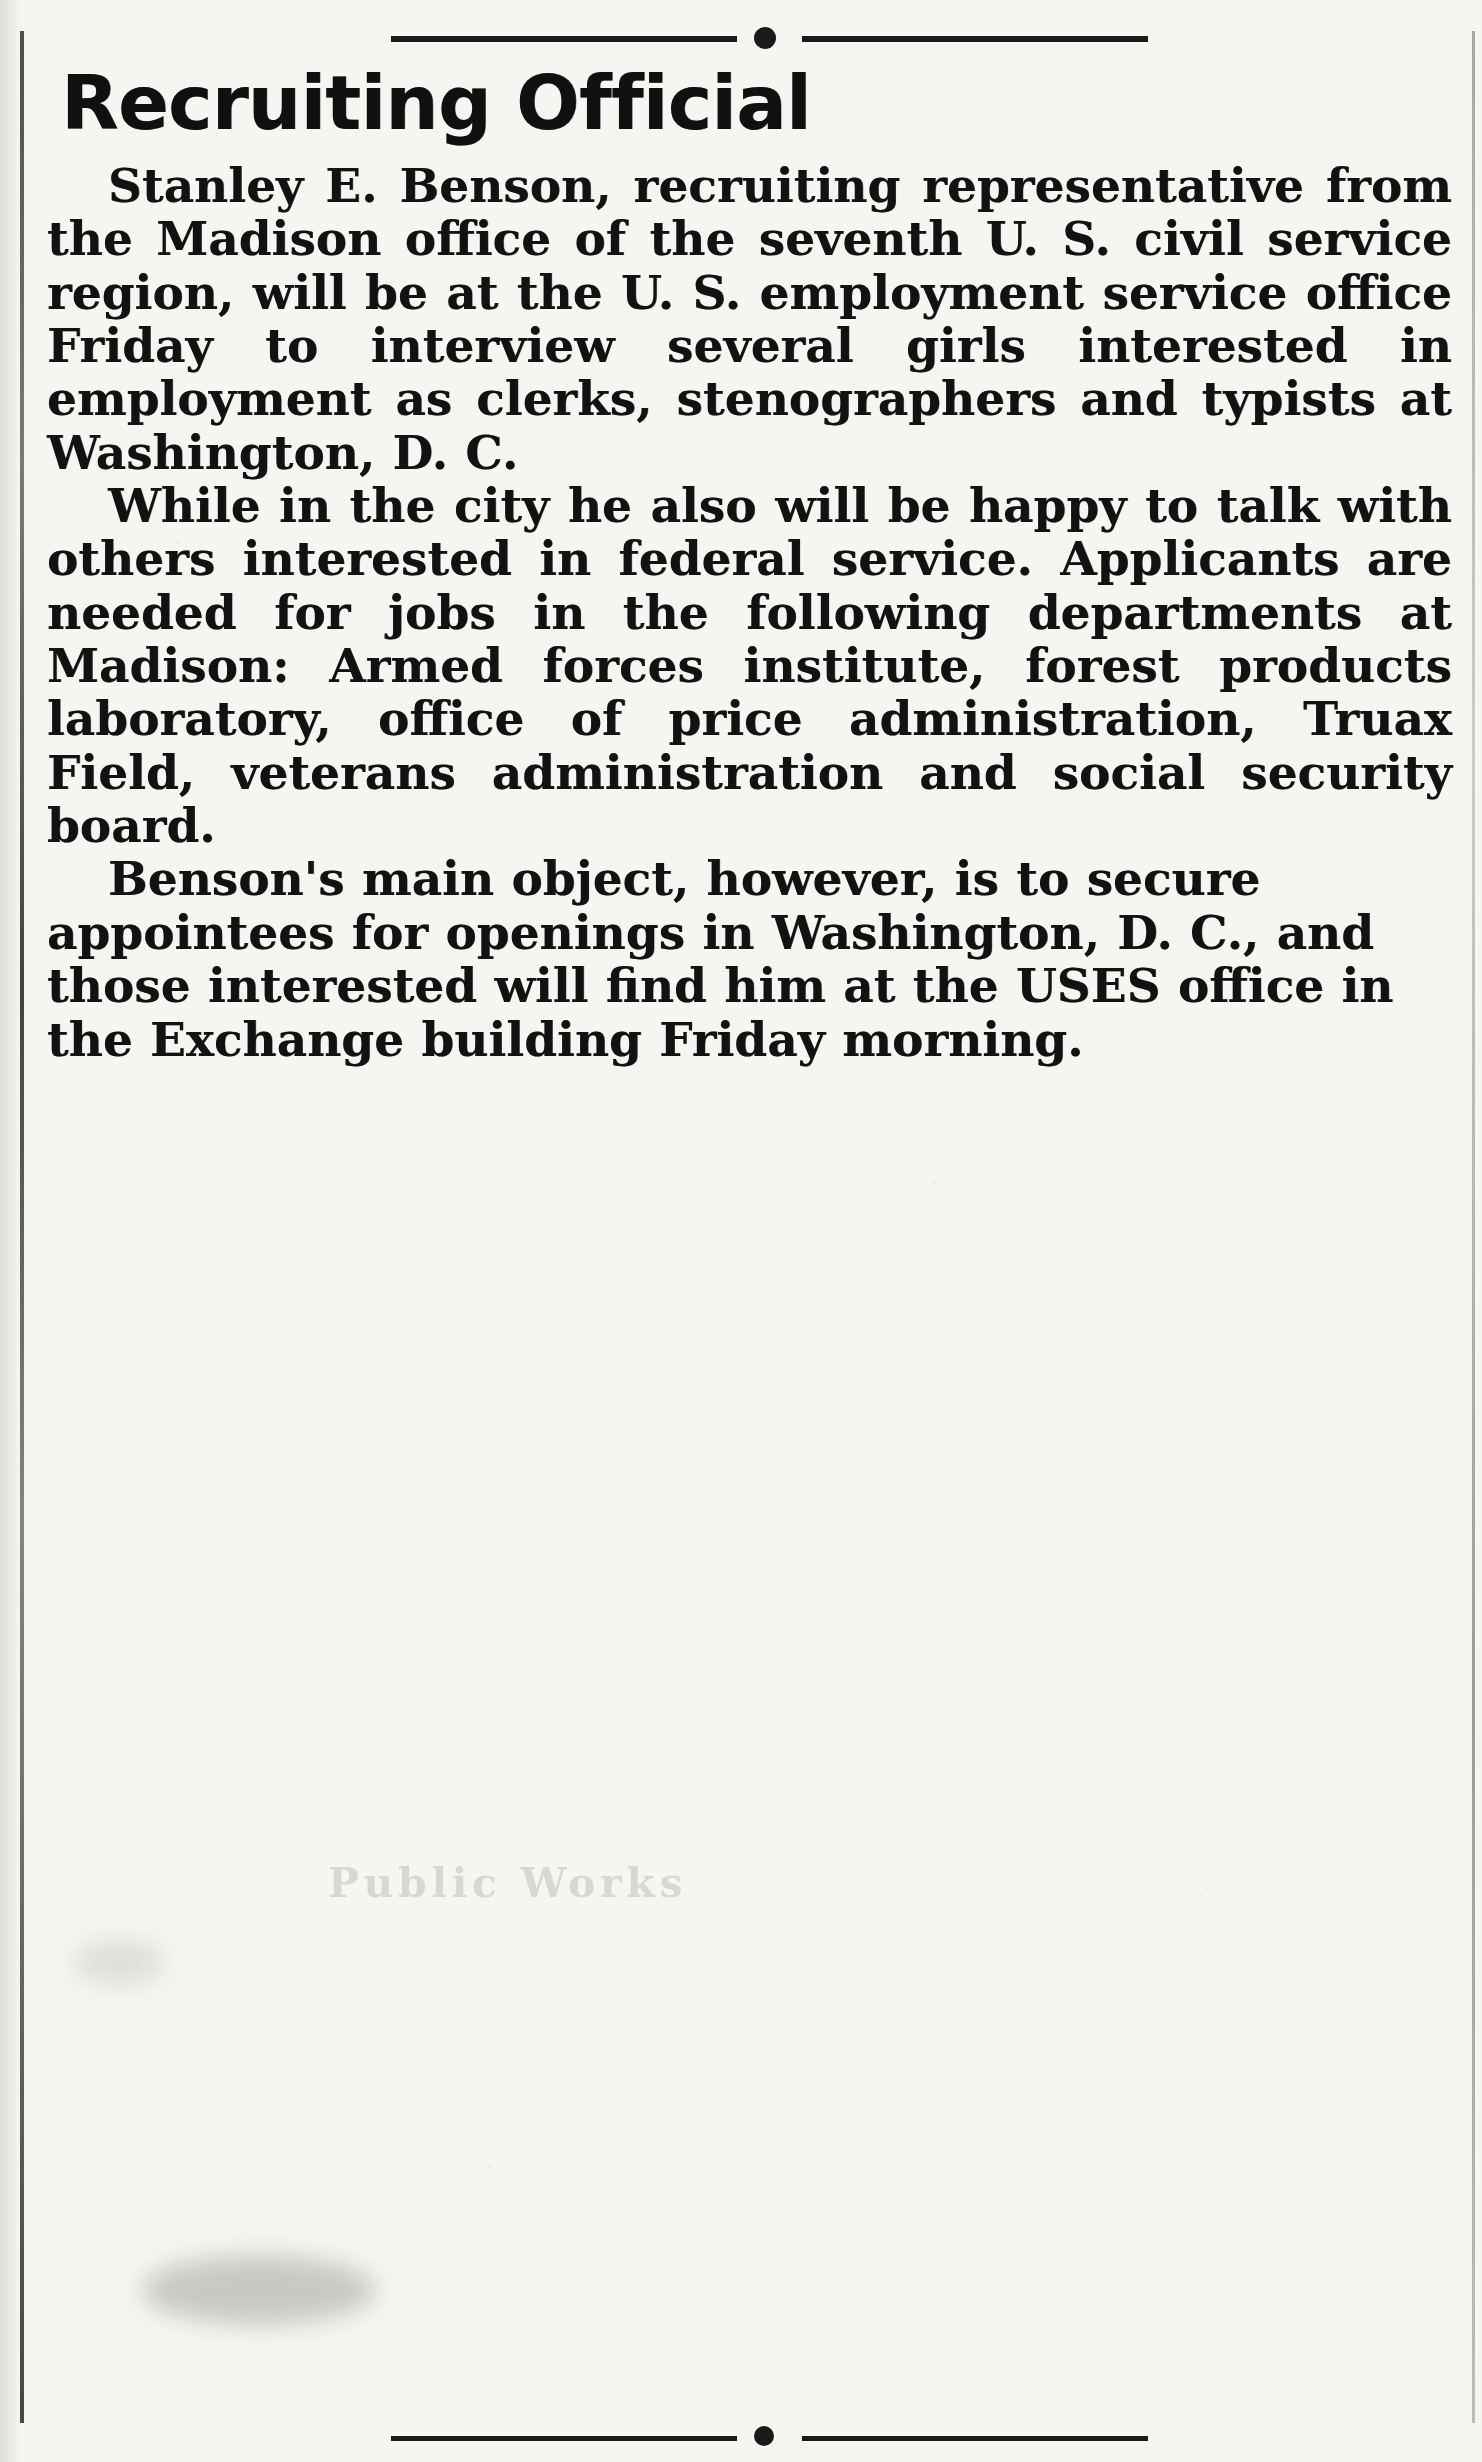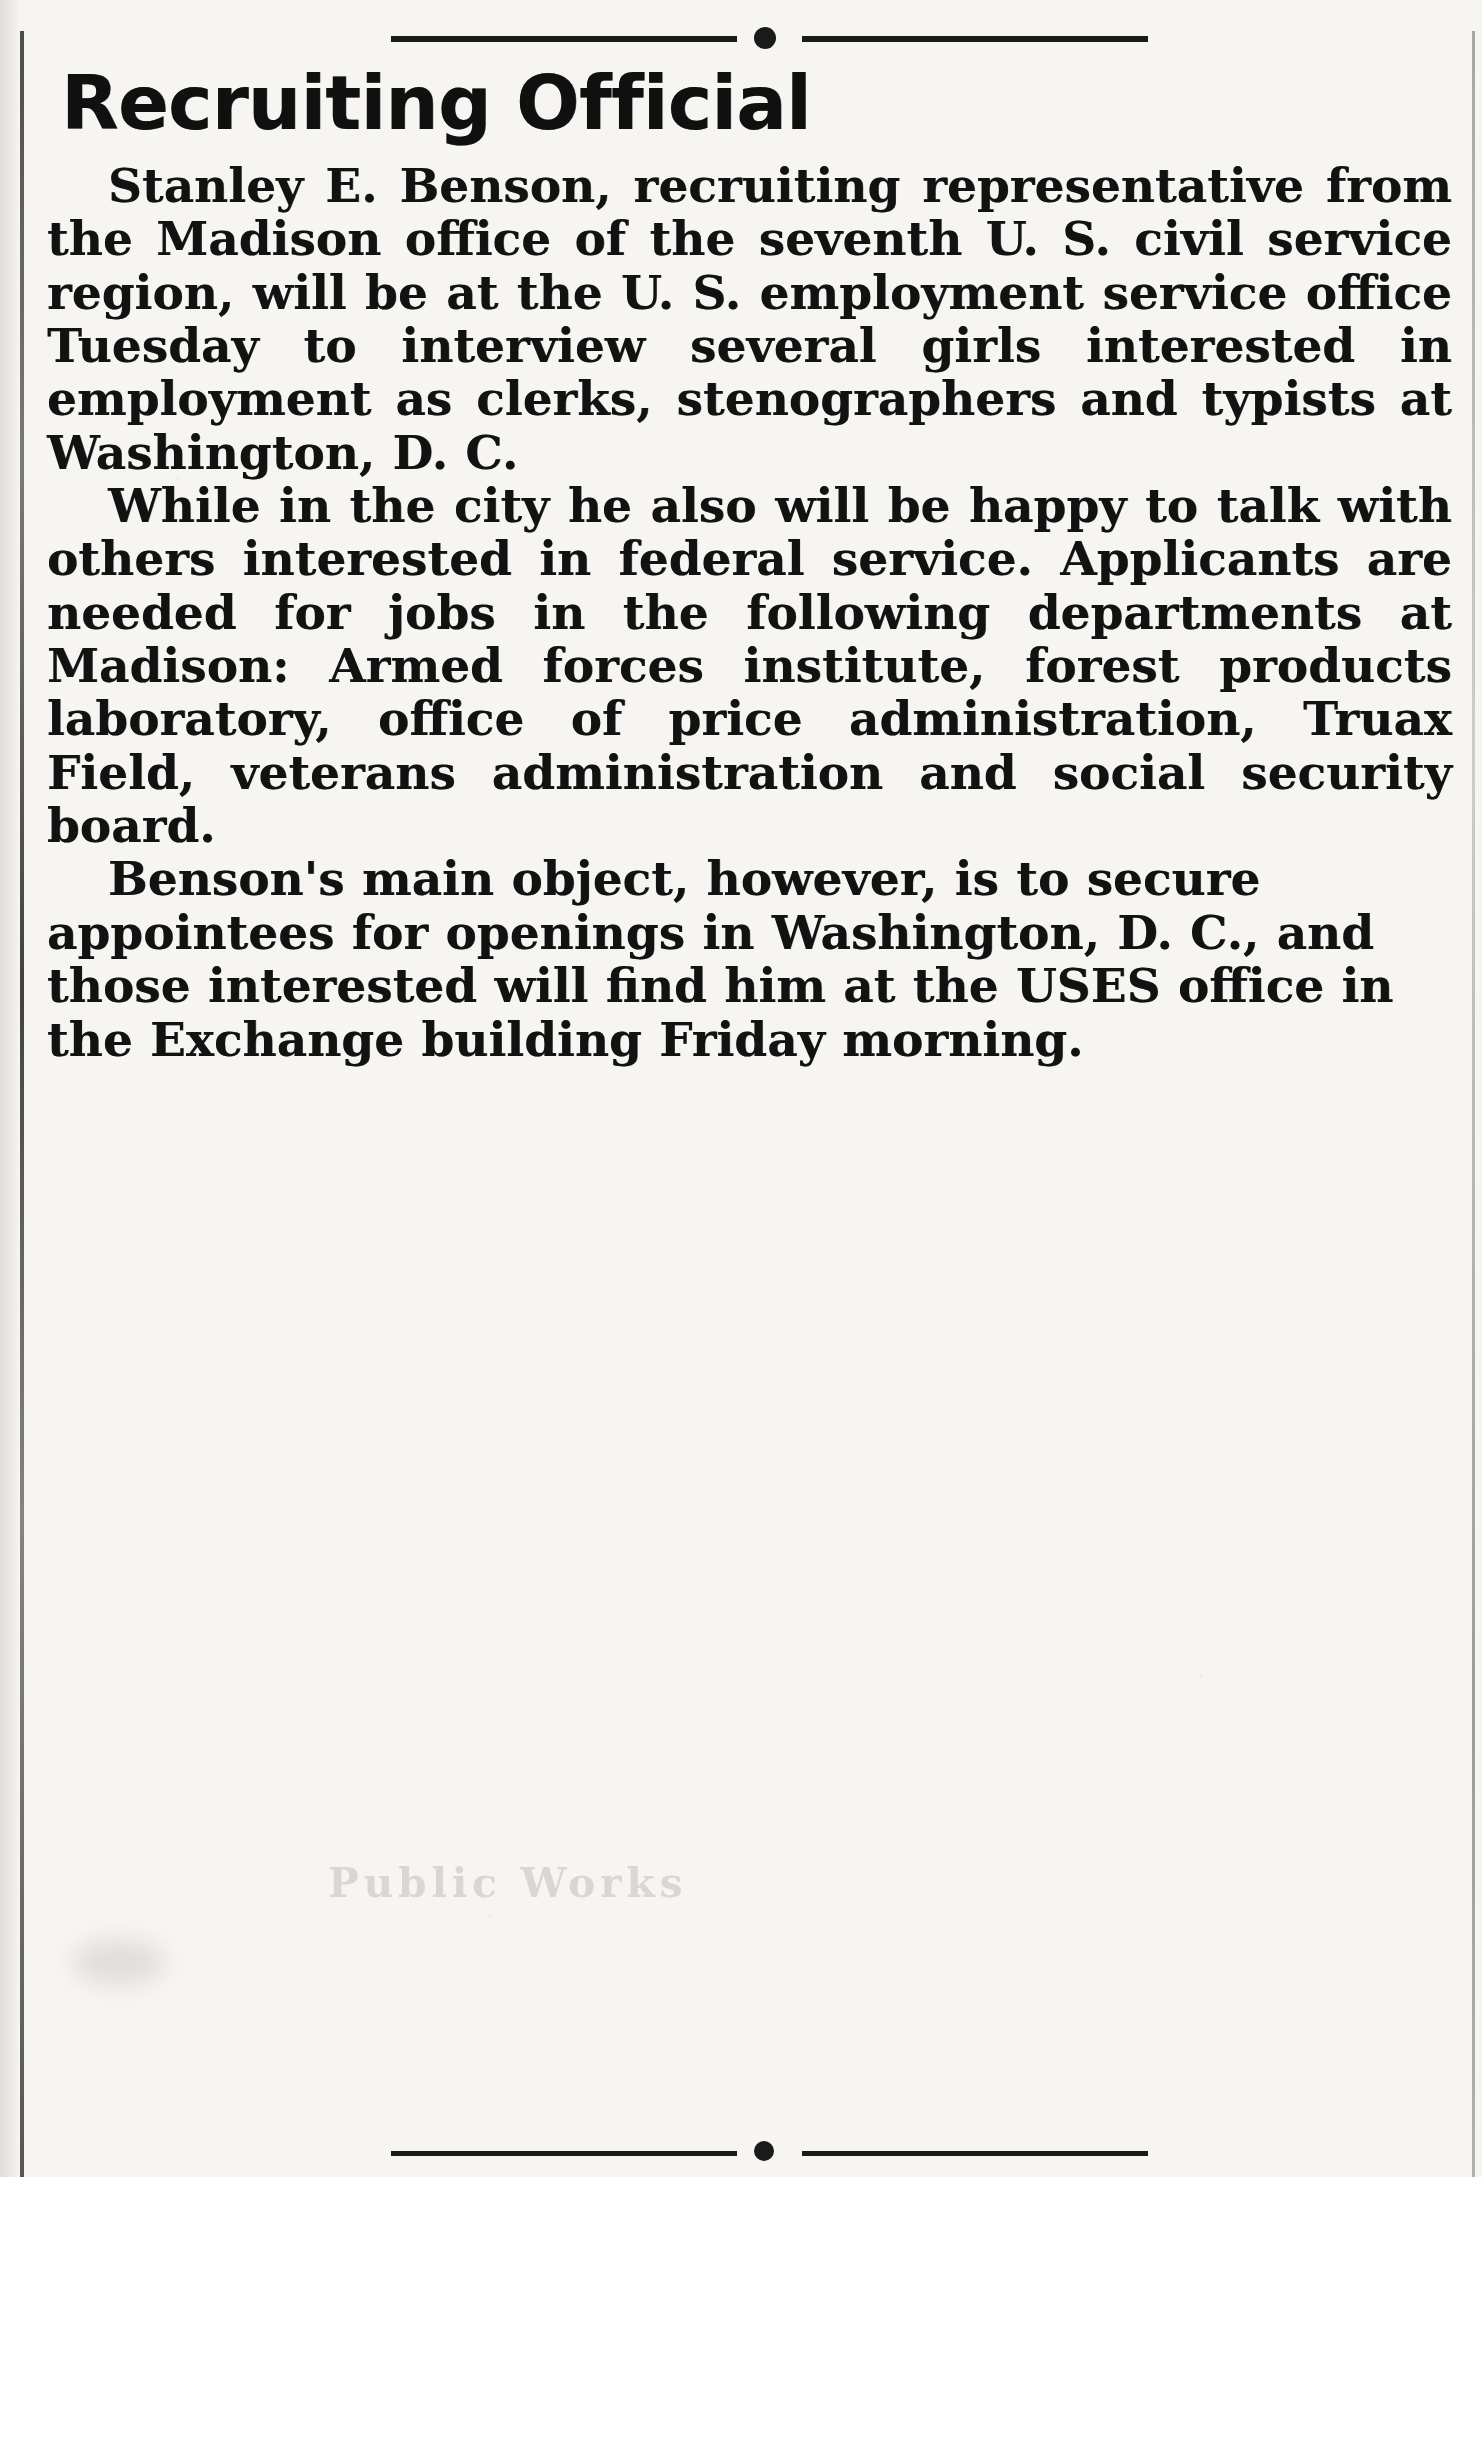--- a/index.html
+++ b/index.html
@@ -10,21 +10,21 @@
   body {
     width: 1483px;
     height: 2462px;
     font-family: "Liberation Serif", serif;
     overflow: hidden;
   }
 
   .page {
     position: relative;
     width: 1483px;
-    height: 2177px;
+    height: 2462px;
     background: #f7f5f1;
     background-image:
       radial-gradient(circle at 12% 22%, rgba(0,0,0,0.035) 0 1.6px, rgba(0,0,0,0) 2.3px),
       radial-gradient(circle at 63% 48%, rgba(0,0,0,0.03) 0 1.6px, rgba(0,0,0,0) 2.3px),
       radial-gradient(circle at 81% 77%, rgba(0,0,0,0.03) 0 1.6px, rgba(0,0,0,0) 2.3px),
       radial-gradient(circle at 33% 88%, rgba(0,0,0,0.03) 0 1.6px, rgba(0,0,0,0) 2.3px);
     box-sizing: border-box;
     overflow: hidden;
   }
 
@@ -188,21 +188,21 @@
       <div class="bar left"></div>
       <div class="dot"></div>
       <div class="bar right"></div>
     </div>
 
     <h1 class="headline">
       <span class="line">Recruiting Official</span>
     </h1>
 
     <div class="article-body">
-      <p>Stanley E. Benson, recruiting representative from the Madison office of the seventh U. S. civil service region, will be at the U. S. employment service office Tuesday to interview several girls interested in employment as clerks, stenographers and typists at Washington, D. C.</p>
+      <p>Stanley E. Benson, recruiting representative from the Madison office of the seventh U. S. civil service region, will be at the U. S. employment service office Friday to interview several girls interested in employment as clerks, stenographers and typists at Washington, D. C.</p>
       <p>While in the city he also will be happy to talk with others interested in federal service. Applicants are needed for jobs in the following departments at Madison: Armed forces institute, forest products laboratory, office of price administration, Truax Field, veterans administration and social security board.</p>
       <p>Benson's main object, however, is to secure appointees for openings in Washington, D. C., and those interested will find him at the USES office in the Exchange building Friday morning.</p>
     </div>
 
     <div class="ghost" style="left:281px; top:1859px;">Public Works</div>
   </div>
 
   <div class="smudge" style="left:141px; top:2255px; width:235px; height:70px;"></div>
   <div class="smudge" style="left:72px; top:1939px; width:94px; height:47px; opacity:0.5;"></div>
 

